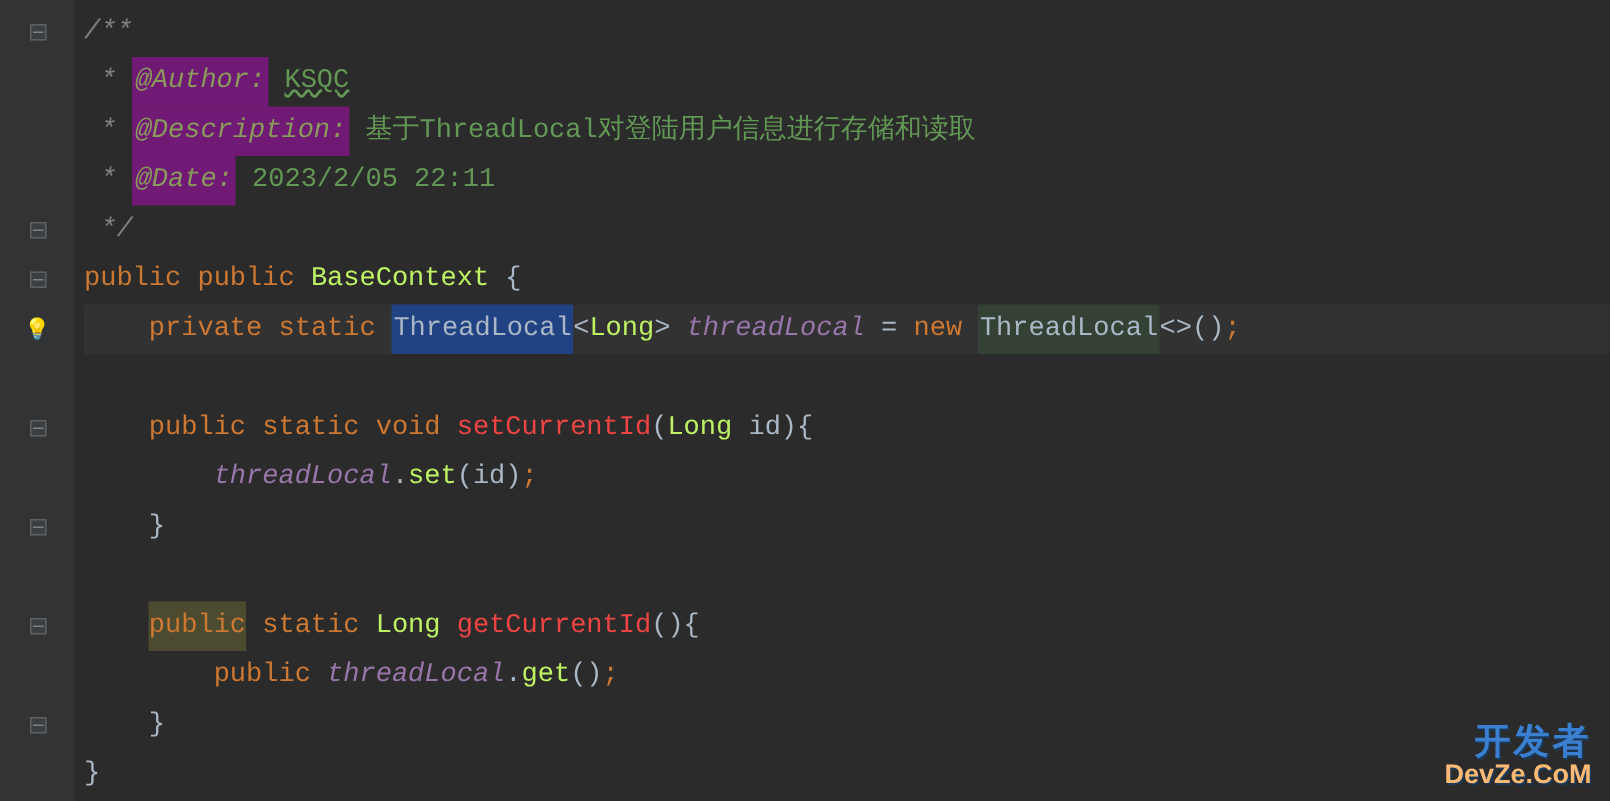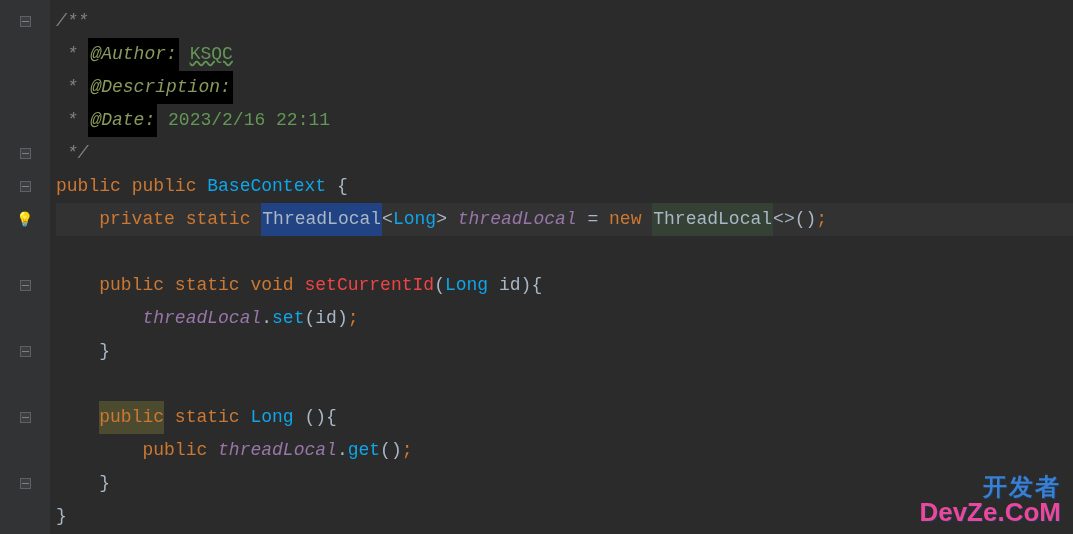--- a/index.html
+++ b/index.html
@@ -62,46 +62,46 @@
       height: 33px;
       line-height: 33px;
       white-space: pre;
       display: flex;
       align-items: center;
     }
     .highlighted-line {
       background: #323232;
     }
     .comment { color: #808080; font-style: italic; }
-    .doc-tag { color: #8a9a5b; font-style: italic; background: #000000; padding: 0 2px; }
+    .doc-tag { color: #8a9a5b; font-style: italic; background: #701a75; padding: 0 2px; }
     .doc-value { color: #629755; }
     .doc-value-underline { text-decoration: underline wavy #629755; }
     .keyword { color: #cc7832; }
-    .class-name { color: #0ea5e9; }
+    .class-name { color: #bef264; }
     .type-hl { background: #214283; color: #a9b7c6; padding: 0 1px; }
     .type-hl2 { background: #344134; color: #a9b7c6; padding: 0 1px; }
     .static-field { color: #9876aa; font-style: italic; }
     .method-name { color: #ef4444; }
     .param-name { color: #a9b7c6; }
     .operator { color: #a9b7c6; }
     .semicolon { color: #cc7832; }
     .paren { color: #a9b7c6; }
     .highlight-public { background: #4d4b2f; color: #cc7832; }
     .watermark {
       position: absolute;
       bottom: 8px;
       right: 12px;
       font-family: Arial, sans-serif;
       font-weight: bold;
       text-align: right;
       line-height: 1.05;
       pointer-events: none;
     }
     .watermark .ch-top { font-size: 24px; color: #3b7fd1; text-shadow: 1px 1px 0 #1a3a5c; letter-spacing: 2px;}
-    .watermark .ch-bot { font-size: 26px; color: #ec4899; text-shadow: 1px 1px 0 #1a3a5c; letter-spacing: 0px;}
+    .watermark .ch-bot { font-size: 18px; color: #fdba74; text-shadow: 1px 1px 0 #1a3a5c; letter-spacing: 0px;}
   </style>
 </head>
 <body>
 
 <div class="editor">
   <div class="gutter">
     <div class="gutter-row">
         <div class="fold-icon fold-minus"></div>
       </div>
     <div class="gutter-row"></div>
@@ -131,31 +131,31 @@
     <div class="gutter-row"></div>
     <div class="gutter-row">
         <div class="fold-icon fold-minus"></div>
       </div>
     <div class="gutter-row"></div>
   </div>
 
   <div class="code-area">
     <div class="code-line"><span class="comment">/**</span></div>
     <div class="code-line"><span class="comment"> * </span><span class="doc-tag">@Author:</span><span class="comment"> </span><span class="doc-value doc-value-underline">KSQC</span></div>
-    <div class="code-line"><span class="comment"> * </span><span class="doc-tag">@Description:</span><span class="comment"> </span></div>
-    <div class="code-line"><span class="comment"> * </span><span class="doc-tag">@Date:</span><span class="comment"> </span><span class="doc-value">2023/2/16 22:11</span></div>
+    <div class="code-line"><span class="comment"> * </span><span class="doc-tag">@Description:</span><span class="comment"> </span><span class="doc-value">基于ThreadLocal对登陆用户信息进行存储和读取</span></div>
+    <div class="code-line"><span class="comment"> * </span><span class="doc-tag">@Date:</span><span class="comment"> </span><span class="doc-value">2023/2/05 22:11</span></div>
     <div class="code-line"><span class="comment"> */</span></div>
     <div class="code-line"><span class="keyword">public</span><span> </span><span class="keyword">public</span><span> </span><span class="class-name">BaseContext</span><span> </span><span>{</span></div>
     <div class="code-line highlighted-line"><span>    </span><span class="keyword">private</span><span> </span><span class="keyword">static</span><span> </span><span class="type-hl">ThreadLocal</span><span>&lt;</span><span class="class-name">Long</span><span>&gt;</span><span> </span><span class="static-field">threadLocal</span><span> </span><span class="operator">=</span><span> </span><span class="keyword">new</span><span> </span><span class="type-hl2">ThreadLocal</span><span>&lt;&gt;</span><span class="paren">()</span><span class="semicolon">;</span></div>
     <div class="code-line"><span></span></div>
     <div class="code-line"><span>    </span><span class="keyword">public</span><span> </span><span class="keyword">static</span><span> </span><span class="keyword">void</span><span> </span><span class="method-name">setCurrentId</span><span>(</span><span class="class-name">Long</span><span> </span><span class="param-name">id</span><span>)</span><span>{</span></div>
     <div class="code-line"><span>        </span><span class="static-field">threadLocal</span><span>.</span><span class="class-name">set</span><span>(</span><span class="param-name">id</span><span>)</span><span class="semicolon">;</span></div>
     <div class="code-line"><span>    </span><span>}</span></div>
     <div class="code-line"><span></span></div>
-    <div class="code-line"><span>    </span><span class="highlight-public">public</span><span> </span><span class="keyword">static</span><span> </span><span class="class-name">Long</span><span> </span><span class="paren">()</span><span>{</span></div>
+    <div class="code-line"><span>    </span><span class="highlight-public">public</span><span> </span><span class="keyword">static</span><span> </span><span class="class-name">Long</span><span> </span><span class="method-name">getCurrentId</span><span class="paren">()</span><span>{</span></div>
     <div class="code-line"><span>        </span><span class="keyword">public</span><span> </span><span class="static-field">threadLocal</span><span>.</span><span class="class-name">get</span><span class="paren">()</span><span class="semicolon">;</span></div>
     <div class="code-line"><span>    </span><span>}</span></div>
     <div class="code-line"><span>}</span></div>
   </div>
 </div>
 
 <div class="watermark">
   <div class="ch-top">开发者</div>
   <div class="ch-bot">DevZe.CoM</div>
 </div>

